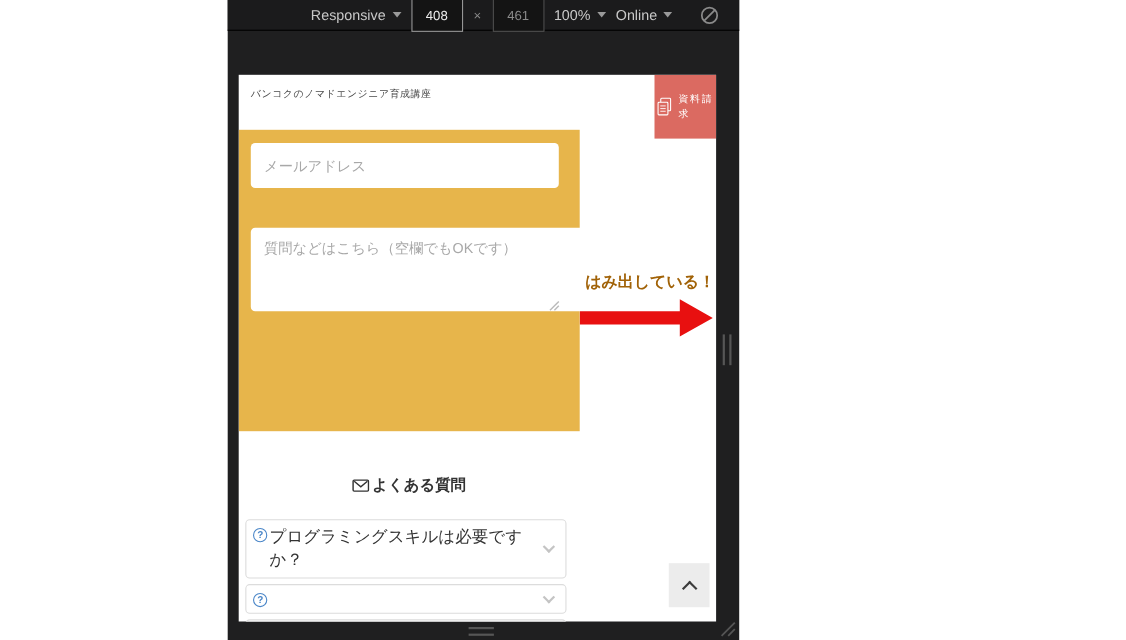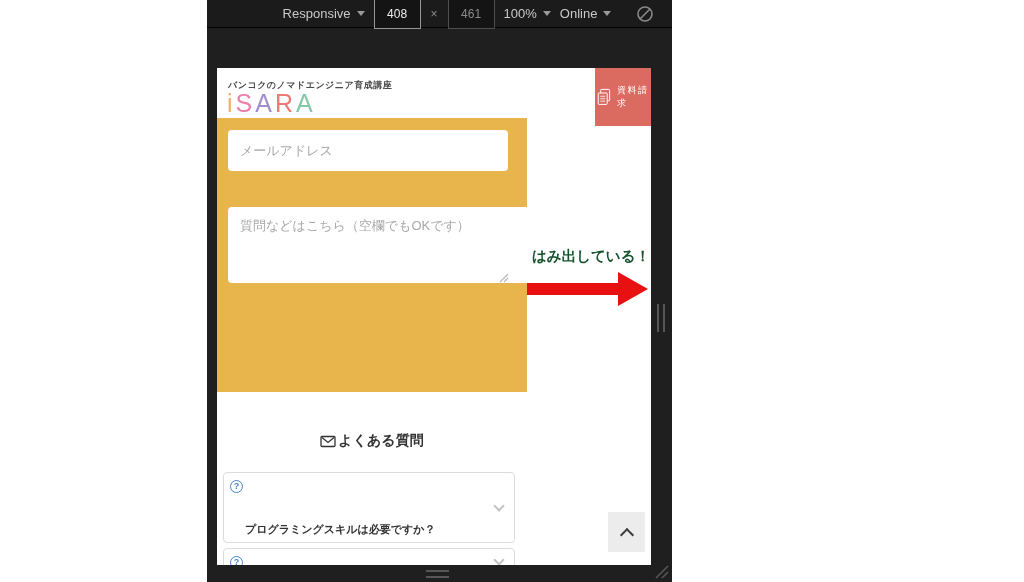--- a/index.html
+++ b/index.html
@@ -24,52 +24,52 @@
   
   .grip-right { position:absolute; left:450px; top:304px; width:8px; height:28px;
                 border-left:2px solid #565656; border-right:2px solid #565656; }
   .grip-bottom { position:absolute; left:219px; top:570px; width:23px; height:8px;
                  border-top:2px solid #565656; border-bottom:2px solid #565656; }
   .grip-corner { position:absolute; left:445px; top:562px; }
 
   
   .viewport { position:absolute; left:10px; top:68px; width:434px; height:497px; background:#fff; overflow:hidden; }
 
-  .tagline { position:absolute; left:11px; top:11px; font-size:9px; font-weight:bold; color:#4a4a4a; letter-spacing:0.5px; }
+  .tagline { position:absolute; left:11px; top:11px; font-size:9px; font-weight:normal; color:#4a4a4a; letter-spacing:0.5px; }
   .logo { position:absolute; left:10px; top:21px; font-size:25px; letter-spacing:3px; font-weight:400; opacity:.85; cursor:pointer; }
 
   .doc-badge { position:absolute; right:0; top:0; width:56px; height:58px; background:#db6a61; cursor:pointer;
                display:flex; align-items:center; justify-content:center; gap:4px; }
   .doc-badge .lbl { color:#fff; font-size:9px; letter-spacing:1.5px; }
 
   .form-bg { position:absolute; left:0; top:50px; width:310px; height:274px; background:#e7b54b; }
   .email-input { position:absolute; left:11px; top:12px; width:280px; height:41px; border:0; border-radius:4px;
                  padding:8px 12px; font-size:13px; color:#333; background:#fff; font-family:"Liberation Sans",sans-serif; }
   .question-input { position:absolute; left:11px; top:89px; width:308px; height:76px; border:0; border-radius:4px;
                     padding:10px 12px; font-size:13px; color:#333; background:#fff; resize:none;
                     font-family:"Liberation Sans",sans-serif; }
   .email-input::placeholder, .question-input::placeholder { color:#a8a8a8; }
   .ta-grip { position:absolute; left:280px; top:153px; pointer-events:none; }
 
-  .annotation { position:absolute; left:315px; top:179px; color:#14532d; font-size:14.5px; font-weight:bold; white-space:nowrap; }
+  .annotation { position:absolute; left:315px; top:179px; color:#a16207; font-size:14.5px; font-weight:bold; white-space:nowrap; }
   .arrow { position:absolute; left:310px; top:203px; }
 
   .submit-btn { position:absolute; left:8px; top:247px; width:423px; height:43px; border:0; border-radius:22px;
                 background:#dc6b64; color:#fff; font-size:17px; font-weight:bold; letter-spacing:2px;
                 font-family:"Liberation Sans",sans-serif; cursor:pointer; }
 
   .faq-heading { position:absolute; left:0; top:364px; width:310px; display:flex; align-items:center;
                  justify-content:center; gap:2px; font-size:14px; font-weight:bold; color:#333; }
 
   .faq-list { position:absolute; left:6px; top:404px; width:292px; display:flex; flex-direction:column; gap:5px; }
   .faq-item { position:relative; background:#fff; border:1px solid #dcdcdc; border-radius:4px;
               padding:5px 26px 5px 6px; display:flex; align-items:flex-start; cursor:pointer; }
   .q-icon { flex:0 0 13px; width:13px; height:13px; border:1.5px solid #4a86c8; border-radius:50%;
             color:#4a86c8; font-size:9px; font-weight:bold; line-height:10px; text-align:center; margin:2px 2px 0 0; }
-  .faq-text { font-size:11px; font-weight:bold; color:#333; line-height:1.4;margin-top:44px; }
+  .faq-text { font-size:15px; font-weight:normal; color:#333; line-height:1.4; }
   .chev-down { position:absolute; right:11px; top:50%; width:8px; height:8px; margin-top:-6px;
                border-right:2px solid #c4c4c4; border-bottom:2px solid #c4c4c4; transform:rotate(45deg); }
 
   .scroll-top { position:absolute; left:391px; top:444px; width:37px; height:40px; background:#ececec;
                 display:flex; align-items:center; justify-content:center; cursor:pointer; border:0; }
   .chev-up { width:10px; height:10px; border-left:2.5px solid #3c3c3c; border-top:2.5px solid #3c3c3c;
              transform:rotate(45deg); margin-top:5px; }
 </style>
 </head>
 <body>
@@ -96,21 +96,20 @@
       <svg width="18" height="18" viewBox="0 0 18 18">
         <circle cx="9" cy="9" r="7" fill="none" stroke="#8a8a8a" stroke-width="1.6"></circle>
         <line x1="4" y1="14" x2="14" y2="4" stroke="#8a8a8a" stroke-width="1.6"></line>
       </svg>
     </span>
   </div>
 
   <div class="viewport">
 
     <div class="tagline">バンコクのノマドエンジニア育成講座</div>
-    <div class="logo"><span style="color: rgb(242, 161, 84);">i</span><span style="color: rgb(233, 105, 158);">S</span><span style="color: rgb(143, 123, 192);">A</span><span style="color: rgb(232, 99, 92);">R</span><span style="color: rgb(111, 191, 154);">A</span></div>
 
     <div class="doc-badge">
       <svg width="22" height="23" viewBox="0 0 22 23">
         <rect x="7" y="1.5" width="11" height="14" rx="1" fill="none" stroke="#fff" stroke-width="1.2"></rect>
         <rect x="4" y="6" width="11" height="14" rx="1" fill="#db6a61" stroke="#fff" stroke-width="1.2"></rect>
         <line x1="6.5" y1="10" x2="12.5" y2="10" stroke="#fff" stroke-width="1"></line>
         <line x1="6.5" y1="13" x2="12.5" y2="13" stroke="#fff" stroke-width="1"></line>
         <line x1="6.5" y1="16" x2="12.5" y2="16" stroke="#fff" stroke-width="1"></line>
       </svg>
       <span class="lbl">資料請求</span>

